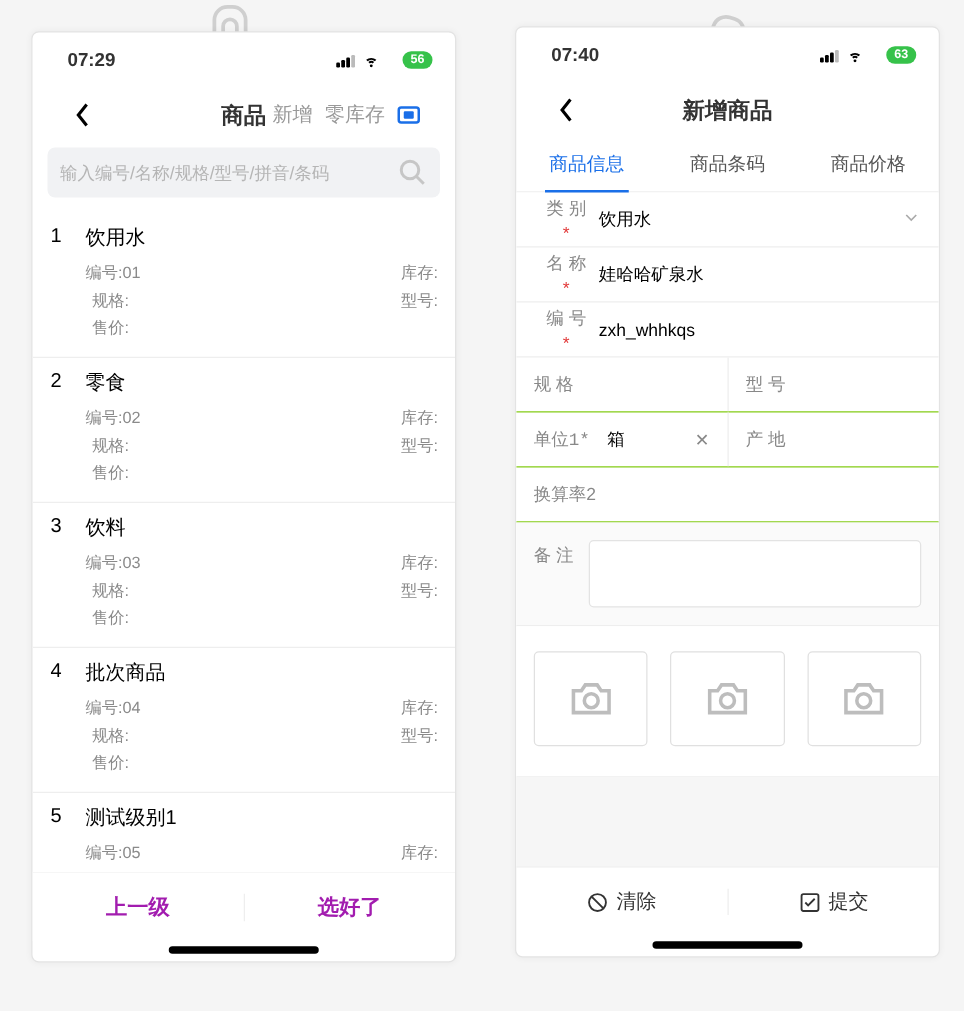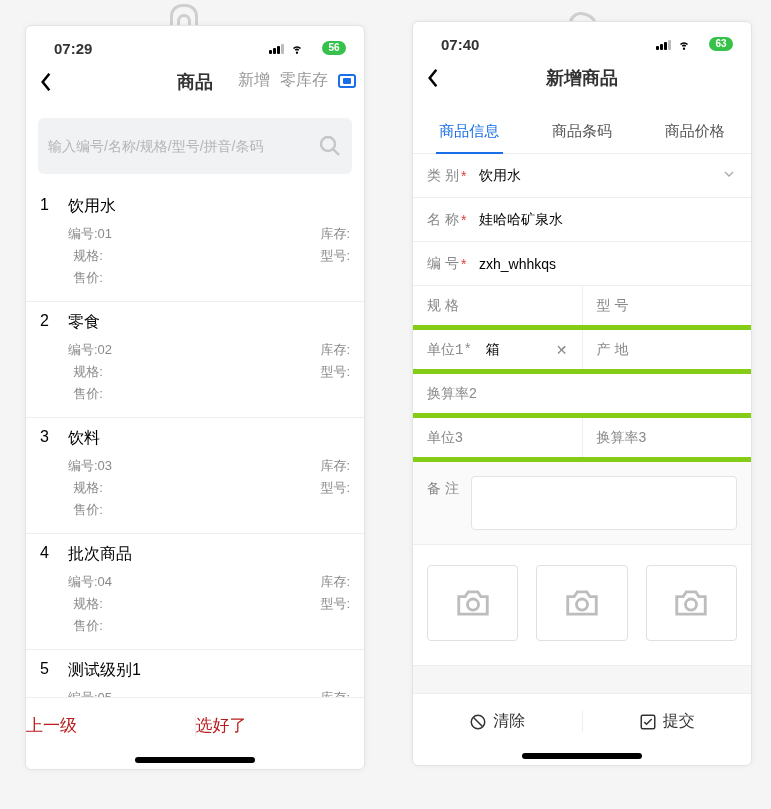--- a/index.html
+++ b/index.html
@@ -66,22 +66,22 @@
   }
   .battery .pill{
     background:#36c24a; color:#fff; font-size:10px; font-weight:700;
     padding:1px 4px; border-radius:7px; min-width:24px; text-align:center;
     line-height:12px;
   }
 
   
   .navbar {
     height: 44px;
-    display:flex; align-items:flex-start;
-    padding: 0 8px;
+    display:flex; align-items:center;
+    padding: 0 28px;
     position:relative;
   }
   .back {
     width:24px; height:24px; display:flex; align-items:center; justify-content:center;
     font-size:22px; line-height:1;
   }
   .nav-title {
     font-size:18px; font-weight:700;
     position:absolute; left:50%; transform:translateX(-50%);
   }
@@ -94,21 +94,21 @@
     position:relative;
   }
   .nav-actions .sq-icon::after{
     content:""; position:absolute; left:3px; top:2px; right:3px; bottom:2px;
     background:#1a6fe8; border-radius:1px;
   }
 
   
   .searchwrap { padding: 4px 12px 12px; }
   .searchbox {
-    background:#f1f2f4; border-radius:6px; height:56px;
+    background:#f1f2f4; border-radius:6px; height:40px;
     display:flex; align-items:center; padding:0 10px;
     color:#b5b5b5;
   }
   .searchbox input{
     border:none; background:transparent; flex:1; font-size:14px;
     color:#333; outline:none;
   }
   .searchbox input::placeholder{ color:#b5b5b5; }
   .searchbox .mag{
     width:24px;height:24px; color:#c6c6c6;
@@ -125,21 +125,21 @@
   .item-head .name{ font-weight:500; color:#000;}
   .item-rows{ padding-left:28px; color:#8a8a8a; font-size:13px;}
   .item-row{ display:flex; justify-content:space-between; line-height:22px;text-align:center;}
   .item-row .lab{ min-width:40px;}
 
   .footer-pair {
     height:56px; display:flex; align-items:center;
     border-top:1px solid #eee; background:#fff;
   }
   .footer-pair > div{
-    flex:1; text-align:left; font-size:17px; color:#b91c1c;
+    flex:1; text-align:center; font-size:17px; color:#a21caf;font-weight:bold;
   }
   .footer-pair .divider{
     width:1px; height:22px; background:#eee; flex:0 0 1px;
   }
   .homebar{
     height:6px; width:120px; background:#000; border-radius:4px;
     margin: 4px auto 6px;
   }
 
   
@@ -155,27 +155,27 @@
     content:""; position:absolute; left:20%; right:20%; bottom:-1px;
     height:2px; background:#1a6fe8;
   }
 
   .form { background:#fff; }
   .row1 {
     display:flex; align-items:center;
     border-bottom:1px solid #eee; min-height:44px; padding:0 14px;
     font-size:14px;
   }
-  .row1 .flabel{ color:#888; width:52px; display:flex; align-items:center; gap:2px;}
+  .row1 .flabel{ color:#888; width:52px; display:flex; align-items:center; gap:2px;flex-direction:column;}
   .row1 .req{ color:#e23b3b;}
   .row1 .fval{ flex:1; color:#000;}
   .row1 .chev{ color:#aaa; }
 
   .rowpair{
-    display:flex; border-bottom:5px solid #84cc16; min-height:44px;
+    display:flex; border-bottom:1px solid #84cc16; min-height:44px;
   }
   .rowpair > div{
     flex:1; padding:0 14px; display:flex; align-items:center; color:#888; font-size:14px;
   }
   .rowpair > div + div{ border-left:1px solid #eee;}
   .rowpair .fval{ color:#000; margin-left:8px;}
   .rowpair .flabel{ width:auto; margin-right:6px;font-family:Liberation Mono, monospace;}
 
   .remarkrow{
     display:flex; padding:14px 14px; border-bottom:1px solid #eee; gap:12px;
@@ -453,28 +453,20 @@
       </div>
       <div>
           <span>产 地</span>
         </div>
     </div>
     <div class="rowpair">
       <div>
           <span>换算率2</span>
         </div>
     </div>
-    <div class="rowpair">
-      <div>
-          <span>单位3</span>
-        </div>
-      <div>
-          <span>换算率3</span>
-        </div>
-    </div>
 
     <div class="remarkrow">
       <div class="flabel">备 注</div>
       <div class="tbox"></div>
     </div>
 
     <div class="camrow">
       <div class="cam">
         <svg viewBox="0 0 24 24" fill="none" stroke="currentColor" stroke-width="1.8">
             <path d="M3 8h4l2-3h6l2 3h4v11H3z"></path>

